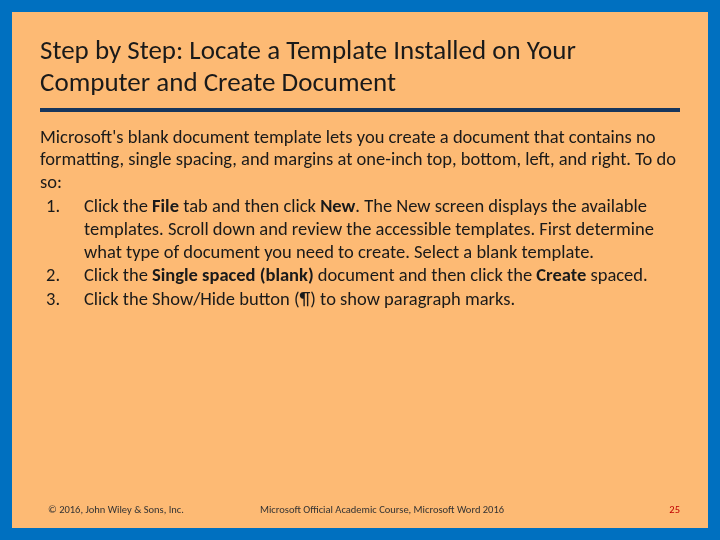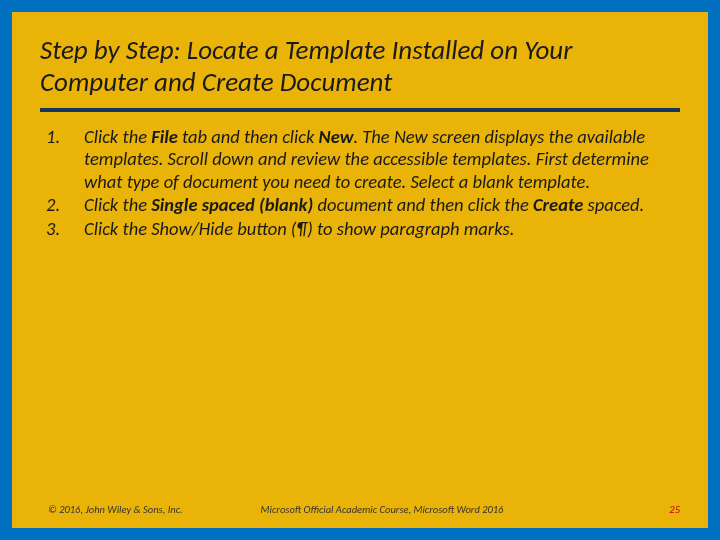--- a/index.html
+++ b/index.html
@@ -8,24 +8,23 @@
     height: 540px;
     background: #0070c0;
     display: flex;
     align-items: center;
     justify-content: center;
     font-family: "Segoe UI", Calibri, Arial, sans-serif;
   }
   .slide {
     width: 696px;
     height: 516px;
-    background: #eab308;
+    background: #fdba74;
     position: relative;
     padding: 22px 28px 0 28px;
-    font-style: italic;
   }
   .title {
     font-size: 27px;
     line-height: 1.18;
     color: #1a1a1a;
     font-weight: 400;
     padding-bottom: 10px;
     border-bottom: 4px solid #17365d;
     margin-bottom: 14px;
   }
@@ -75,20 +74,21 @@
   .footer .pagenum {
     color: #c00000;
   }
 </style>
 </head>
 <body>
 
 <div class="slide">
   <h1 class="title">Step by Step: Locate a Template Installed on Your Computer and Create Document</h1>
 
+  <p class="intro">Microsoft's blank document template lets you create a document that contains no formatting, single spacing, and margins at one-inch top, bottom, left, and right. To do so:</p>
 
   <ol>
     <li>
       <span>Click the </span><span class="b">File</span><span> tab and then click </span><span class="b">New</span><span>. The New screen displays the available templates. Scroll down and review the accessible templates. First determine what type of document you need to create. Select a blank template.</span>
     </li>
     <li>
       <span>Click the </span><span class="b">Single spaced (blank)</span><span> document and then click the </span><span class="b">Create</span><span> spaced.</span>
     </li>
     <li>
       <span>Click the Show/Hide button (¶) to show paragraph marks.</span>

